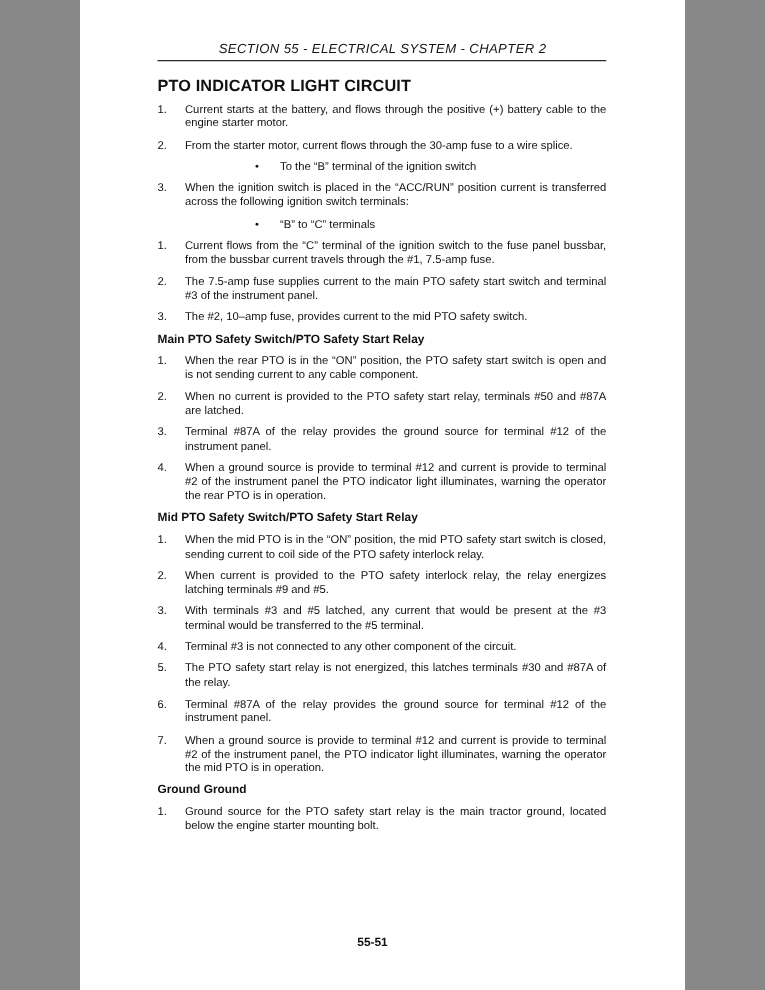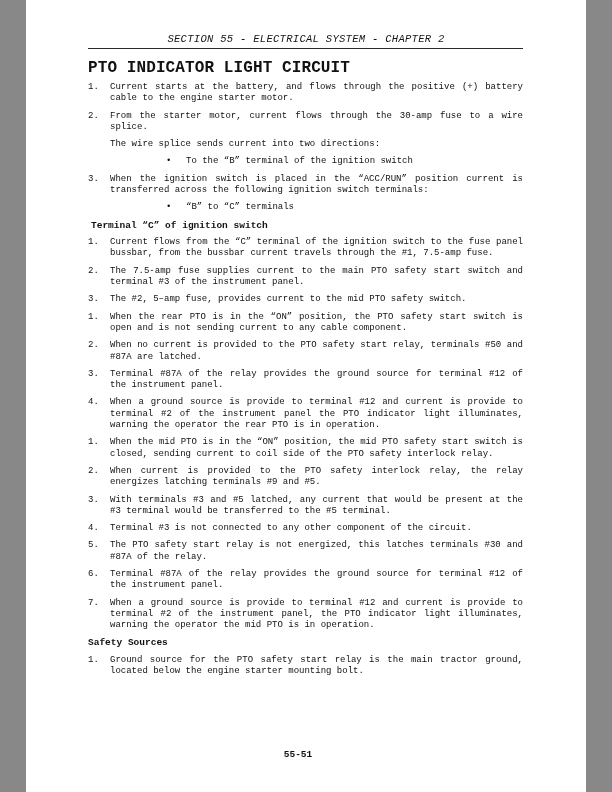--- a/index.html
+++ b/index.html
@@ -2,25 +2,25 @@
 <html><head>
 <meta charset="utf-8">
 <style>
   html, body {
     margin: 0;
     padding: 0;
     background: #888;
   }
   .page {
     position: relative;
-    width: 560px;
+    width: 484px;
     height: 792px;
     margin: 0 auto;
     background: #ffffff;
-    font-family: Liberation Mono, monospace;
+    font-family: Liberation Sans, sans-serif;
     color: #111111;
     overflow: hidden;
     box-sizing: border-box;
   }
   
   .header {
     padding-top: 33px;
   }
   .header-title {
     text-align: center;
@@ -34,21 +34,21 @@
     border-top: 1.4px solid #2a2a2a;
     height: 0;
   }
   
   .content {
     margin: 13px 63px 0 62px;
     font-size: 9px;
     line-height: 11.3px;
   }
   .doc-title {
-    font-size: 16px;
+    font-size: 13px;
     font-weight: bold;
     line-height: 13px;
     margin: 0 0 7px 0;
     letter-spacing: 0.1px;
   }
   .sec-heading {
     font-size: 9.5px;
     font-weight: bold;
     line-height: 11.5px;
     margin: 3px 0 6px 0;
@@ -110,68 +110,68 @@
     <div id="sections">
         <div class="section">
           <div class="list-item">
             <span class="num">1.</span>
             <div class="item-text">Current starts at the battery, and flows through the positive (+) battery cable to the engine starter motor.</div>
           </div>
           <div class="list-item">
             <span class="num">2.</span>
             <div class="item-text">From the starter motor, current flows through the 30-amp fuse to a wire splice.</div>
           </div>
-          <div class="cont-line">The wire splice sends current into two directions:</div>
           <div class="bullet-line">
             <span class="bullet-marker">•</span>
             <span class="bullet-text">To the “B” terminal of the ignition switch</span>
           </div>
           <div class="list-item">
             <span class="num">3.</span>
             <div class="item-text">When the ignition switch is placed in the “ACC/RUN” position current is transferred across the following ignition switch terminals:</div>
           </div>
           <div class="bullet-line">
             <span class="bullet-marker">•</span>
             <span class="bullet-text">“B” to “C” terminals</span>
           </div>
         </div>
         <div class="section">
-          <div class="sec-heading indented">Terminal “C” of ignition switch</div>
           <div class="list-item">
             <span class="num">1.</span>
             <div class="item-text">Current flows from the “C” terminal of the ignition switch to the fuse panel bussbar, from the bussbar current travels through the #1, 7.5-amp fuse.</div>
           </div>
           <div class="list-item">
             <span class="num">2.</span>
             <div class="item-text">The 7.5-amp fuse supplies current to the main PTO safety start switch and terminal #3 of the instrument panel.</div>
           </div>
           <div class="list-item">
             <span class="num">3.</span>
-            <div class="item-text">The #2, 5–amp fuse, provides current to the mid PTO safety switch.</div>
-          </div>
-        </div>
-        <div class="section">
+            <div class="item-text">The #2, 10–amp fuse, provides current to the mid PTO safety switch.</div>
+          </div>
+        </div>
+        <div class="section">
+          <div class="sec-heading">Main PTO Safety Switch/PTO Safety Start Relay</div>
           <div class="list-item">
             <span class="num">1.</span>
             <div class="item-text">When the rear PTO is in the “ON” position, the PTO safety start switch is open and is not sending current to any cable component.</div>
           </div>
           <div class="list-item">
             <span class="num">2.</span>
             <div class="item-text">When no current is provided to the PTO safety start relay, terminals #50 and #87A are latched.</div>
           </div>
           <div class="list-item">
             <span class="num">3.</span>
             <div class="item-text">Terminal #87A of the relay provides the ground source for terminal #12 of the instrument panel.</div>
           </div>
           <div class="list-item">
             <span class="num">4.</span>
             <div class="item-text">When a ground source is provide to terminal #12 and current is provide to terminal #2 of the instrument panel the PTO indicator light illuminates, warning the operator the rear PTO is in operation.</div>
           </div>
         </div>
         <div class="section">
+          <div class="sec-heading">Mid PTO Safety Switch/PTO Safety Start Relay</div>
           <div class="list-item">
             <span class="num">1.</span>
             <div class="item-text">When the mid PTO is in the “ON” position, the mid PTO safety start switch is closed, sending current to coil side of the PTO safety interlock relay.</div>
           </div>
           <div class="list-item">
             <span class="num">2.</span>
             <div class="item-text">When current is provided to the PTO safety interlock relay, the relay energizes latching terminals #9 and #5.</div>
           </div>
           <div class="list-item">
             <span class="num">3.</span>
@@ -188,21 +188,21 @@
           <div class="list-item">
             <span class="num">6.</span>
             <div class="item-text">Terminal #87A of the relay provides the ground source for terminal #12 of the instrument panel.</div>
           </div>
           <div class="list-item">
             <span class="num">7.</span>
             <div class="item-text">When a ground source is provide to terminal #12 and current is provide to terminal #2 of the instrument panel, the PTO indicator light illuminates, warning the operator the mid PTO is in operation.</div>
           </div>
         </div>
         <div class="section">
-          <div class="sec-heading">Safety Sources</div>
+          <div class="sec-heading">Ground Ground</div>
           <div class="list-item">
             <span class="num">1.</span>
             <div class="item-text">Ground source for the PTO safety start relay is the main tractor ground, located below the engine starter mounting bolt.</div>
           </div>
         </div>
       </div>
   </div>
 
   <div class="footer">
     <span>55-51</span>

